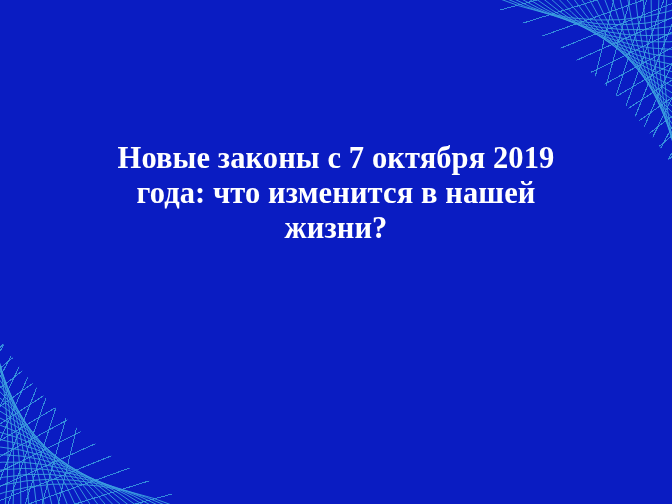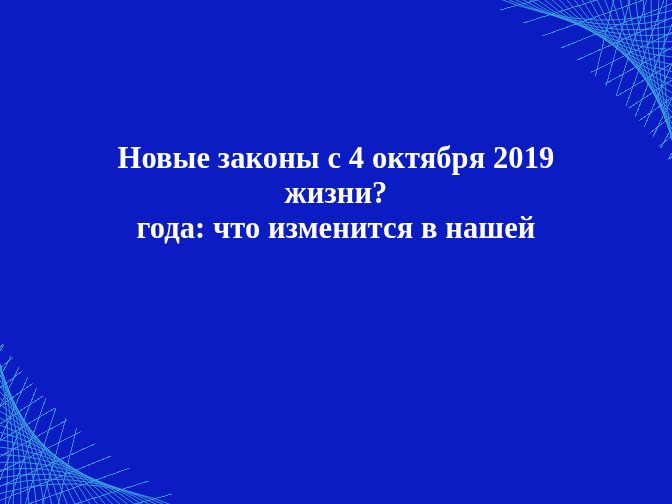--- a/index.html
+++ b/index.html
@@ -217,18 +217,18 @@
         <path d="M 651.1 -4 Q 650.0 103.6 690 182.2" fill="none" stroke="#3ca0e0" stroke-width="1" stroke-opacity="0.9"></path>
         <path d="M 659.0 -4 Q 652.5 106.8 690 191.1" fill="none" stroke="#3ca0e0" stroke-width="1" stroke-opacity="0.9"></path>
         <path d="M 667.0 -4 Q 655.0 110.0 690 200.0" fill="none" stroke="#3ca0e0" stroke-width="1" stroke-opacity="0.9"></path>
       </g>
   <clipPath id="wedge-clip">
         <path d="M 460 -10 L 700 -10 L 700 215 C 660 130 590 50 460 -10 Z"></path>
       </clipPath>
     </svg>
 
   <div id="title-block">
-    <span class="title-line">Новые законы с 4 октября 2019</span>
+    <span class="title-line">Новые законы с 7 октября 2019</span>
+    <span class="title-line">года: что изменится в нашей</span>
     <span class="title-line">жизни?</span>
-    <span class="title-line">года: что изменится в нашей</span>
   </div>
 
 </div>
 
 </body></html>

